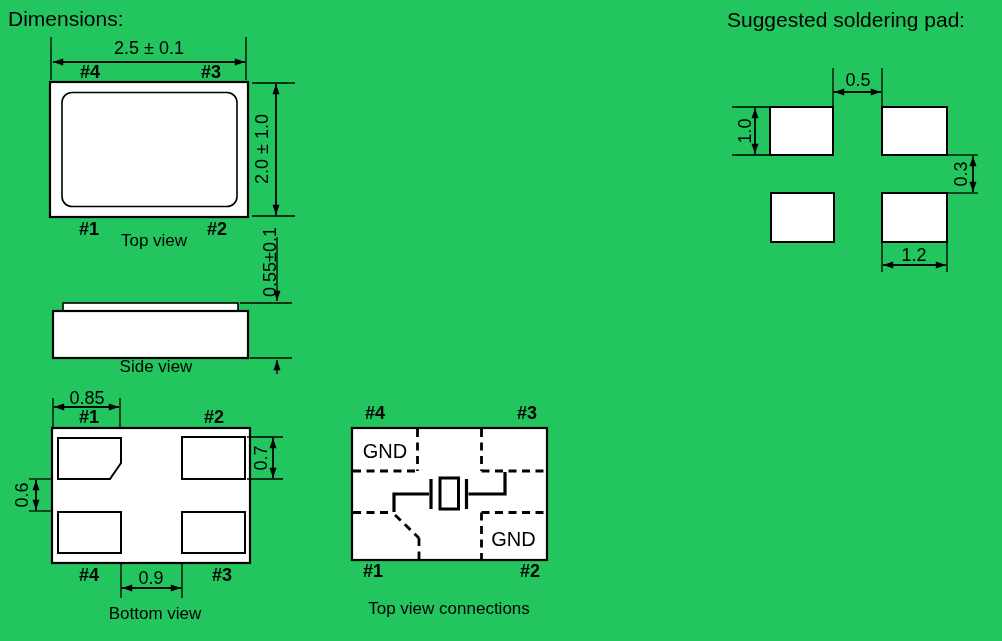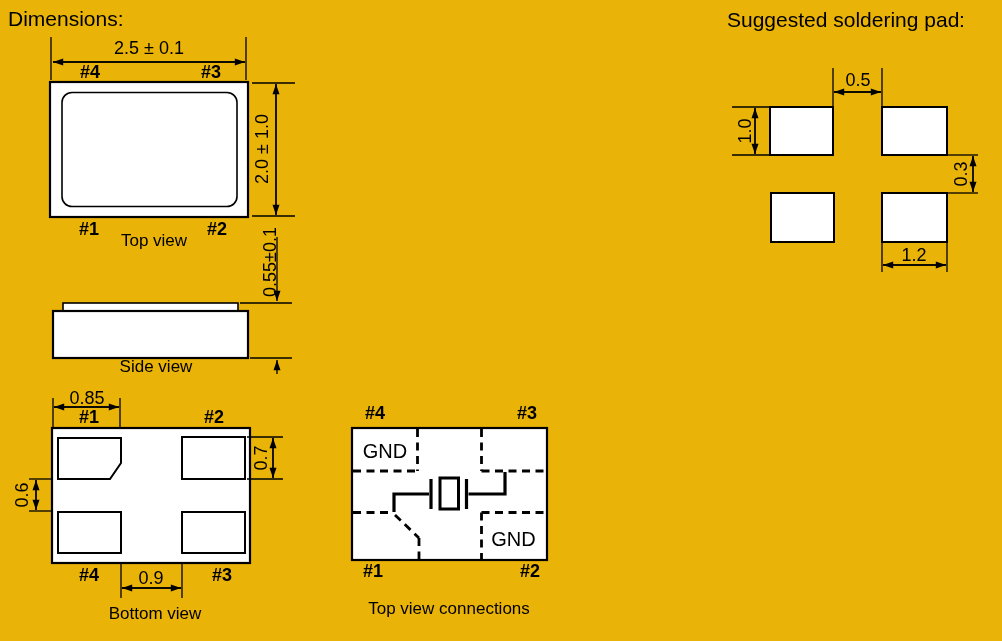--- a/index.html
+++ b/index.html
@@ -1,16 +1,16 @@
 <!DOCTYPE html>
 <html><head>
 <meta charset="utf-8">
 <style>
   html,body { margin:0; padding:0; background:#ffffff; }
-  .canvas { position:relative; width:1002px; height:641px; background:#eab308; overflow:hidden;text-align:right; }
+  .canvas { position:relative; width:1002px; height:641px; background:#22c55e; overflow:hidden;text-align:right; }
   svg { position:absolute; inset:0; }
   text { font-family:"Liberation Sans", sans-serif; fill:#000000; }
   .t-dim  { font-size:18px; }
   .t-pin  { font-size:18px; font-weight:bold; }
   .t-cap  { font-size:17px; }
   .t-gnd  { font-size:20px; }
   .t-head { font-size:21px; }
   .outline { fill:#ffffff; stroke:#000000; stroke-width:2.2px; }
   .outline-thin { fill:#ffffff; stroke:#000000; stroke-width:1.6px; }
   .pad { fill:#ffffff; stroke:#000000; stroke-width:2px; }

